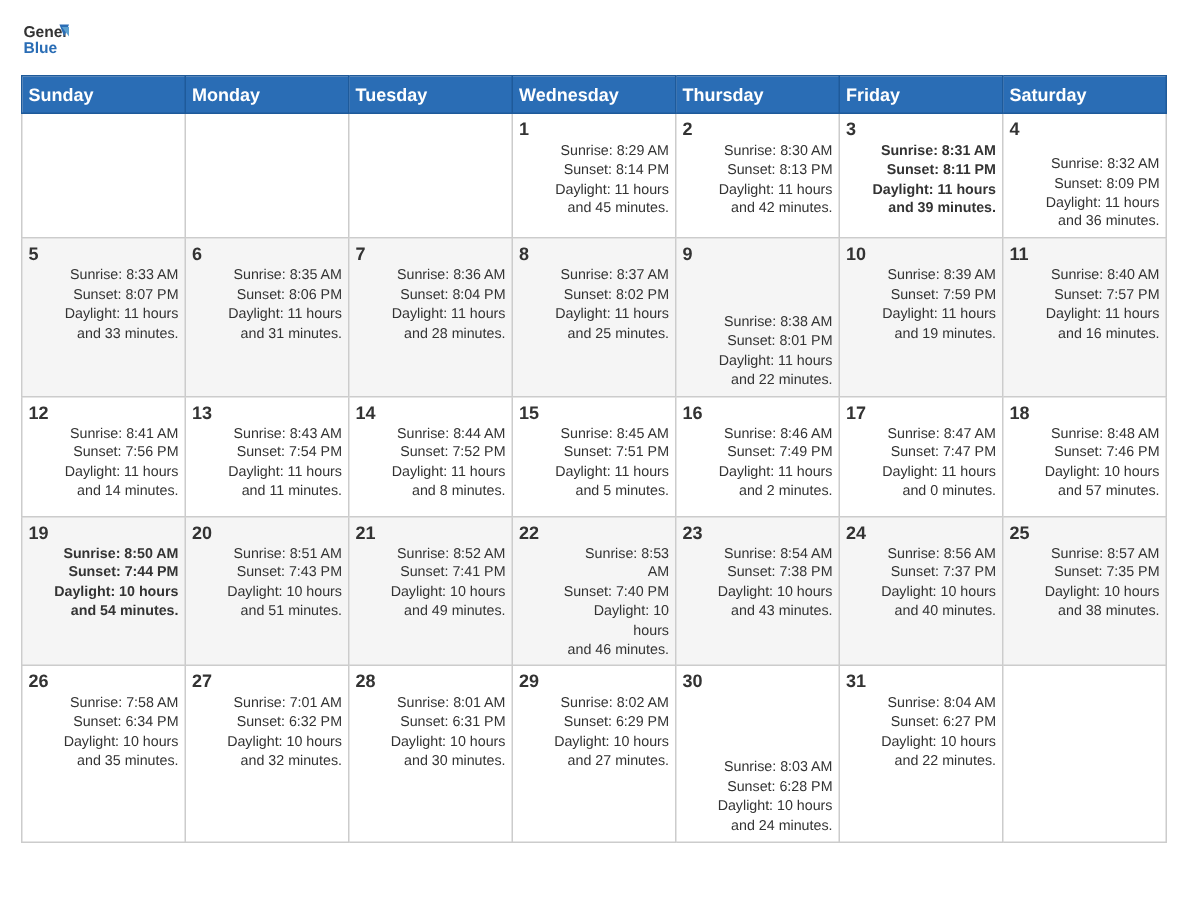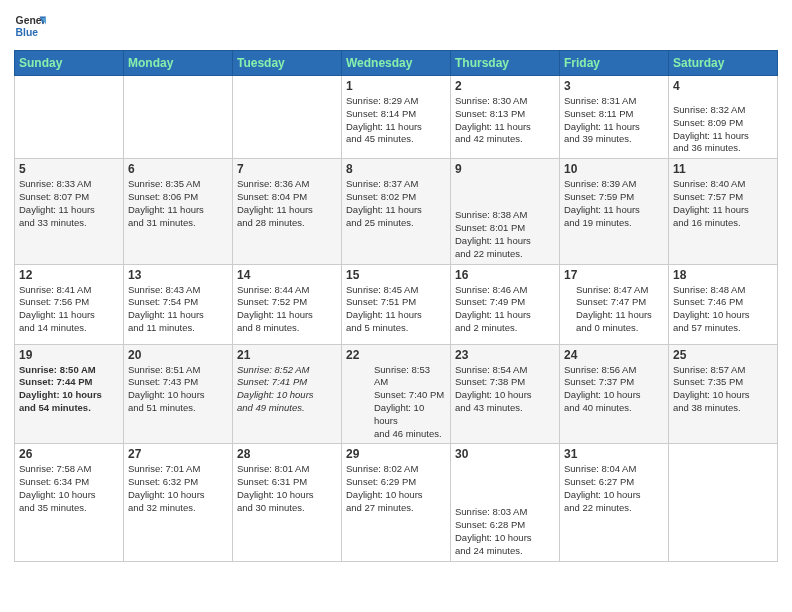--- a/index.html
+++ b/index.html
@@ -44,21 +44,21 @@
       font-size: 14px;
       color: #555;
     }
     .calendar {
       width: 100%;
       border-collapse: collapse;
       border: 1px solid #ccc;
     }
     .calendar th {
       background: #2a6db5;
-      color: #86efac;
+      color: #ffffff;
       font-size: 12px;
       font-weight: bold;
       padding: 5px 4px;
       text-align: left;
       border: 1px solid #1e5a9a;
     }
     .calendar td {
       border: 1px solid #ccc;
       vertical-align: top;
       padding: 3px 4px;
@@ -76,20 +76,21 @@
       font-size: 12px;
       font-weight: bold;
       color: #333;
       display: block;
       margin-bottom: 2px;
     }
     .day-info {
       font-size: 9.5px;
       color: #333;
       line-height: 1.35;
+      text-align: right;
     }
     .empty-cell {
       background: #fff !important;
     }
   </style>
 </head>
 <body>
 
 <div class="page">
   <div class="header">
@@ -133,21 +134,21 @@
           </td>
           <td>
             <span class="day-num">2</span>
             <div class="day-info" style="white-space: pre-line;">Sunrise: 8:30 AM
 Sunset: 8:13 PM
 Daylight: 11 hours
 and 42 minutes.</div>
           </td>
           <td>
             <span class="day-num">3</span>
-            <div class="day-info" style="white-space: pre-line;">Sunrise: 8:31 AM
+            <div class="day-info" style="white-space: pre-line; font-weight: bold;">Sunrise: 8:31 AM
 Sunset: 8:11 PM
 Daylight: 11 hours
 and 39 minutes.</div>
           </td>
           <td>
             <span class="day-num">4</span>
             <div class="day-info" style="white-space: pre-line; margin-top: 11px;">Sunrise: 8:32 AM
 Sunset: 8:09 PM
 Daylight: 11 hours
 and 36 minutes.</div>
@@ -265,21 +266,21 @@
           </td>
           <td>
             <span class="day-num">20</span>
             <div class="day-info" style="white-space: pre-line;">Sunrise: 8:51 AM
 Sunset: 7:43 PM
 Daylight: 10 hours
 and 51 minutes.</div>
           </td>
           <td>
             <span class="day-num">21</span>
-            <div class="day-info" style="white-space: pre-line; font-style: italic;">Sunrise: 8:52 AM
+            <div class="day-info" style="white-space: pre-line;">Sunrise: 8:52 AM
 Sunset: 7:41 PM
 Daylight: 10 hours
 and 49 minutes.</div>
           </td>
           <td>
             <span class="day-num">22</span>
             <div class="day-info" style="white-space: pre-line; margin-left: 28px;">Sunrise: 8:53 AM
 Sunset: 7:40 PM
 Daylight: 10 hours
 and 46 minutes.</div>

